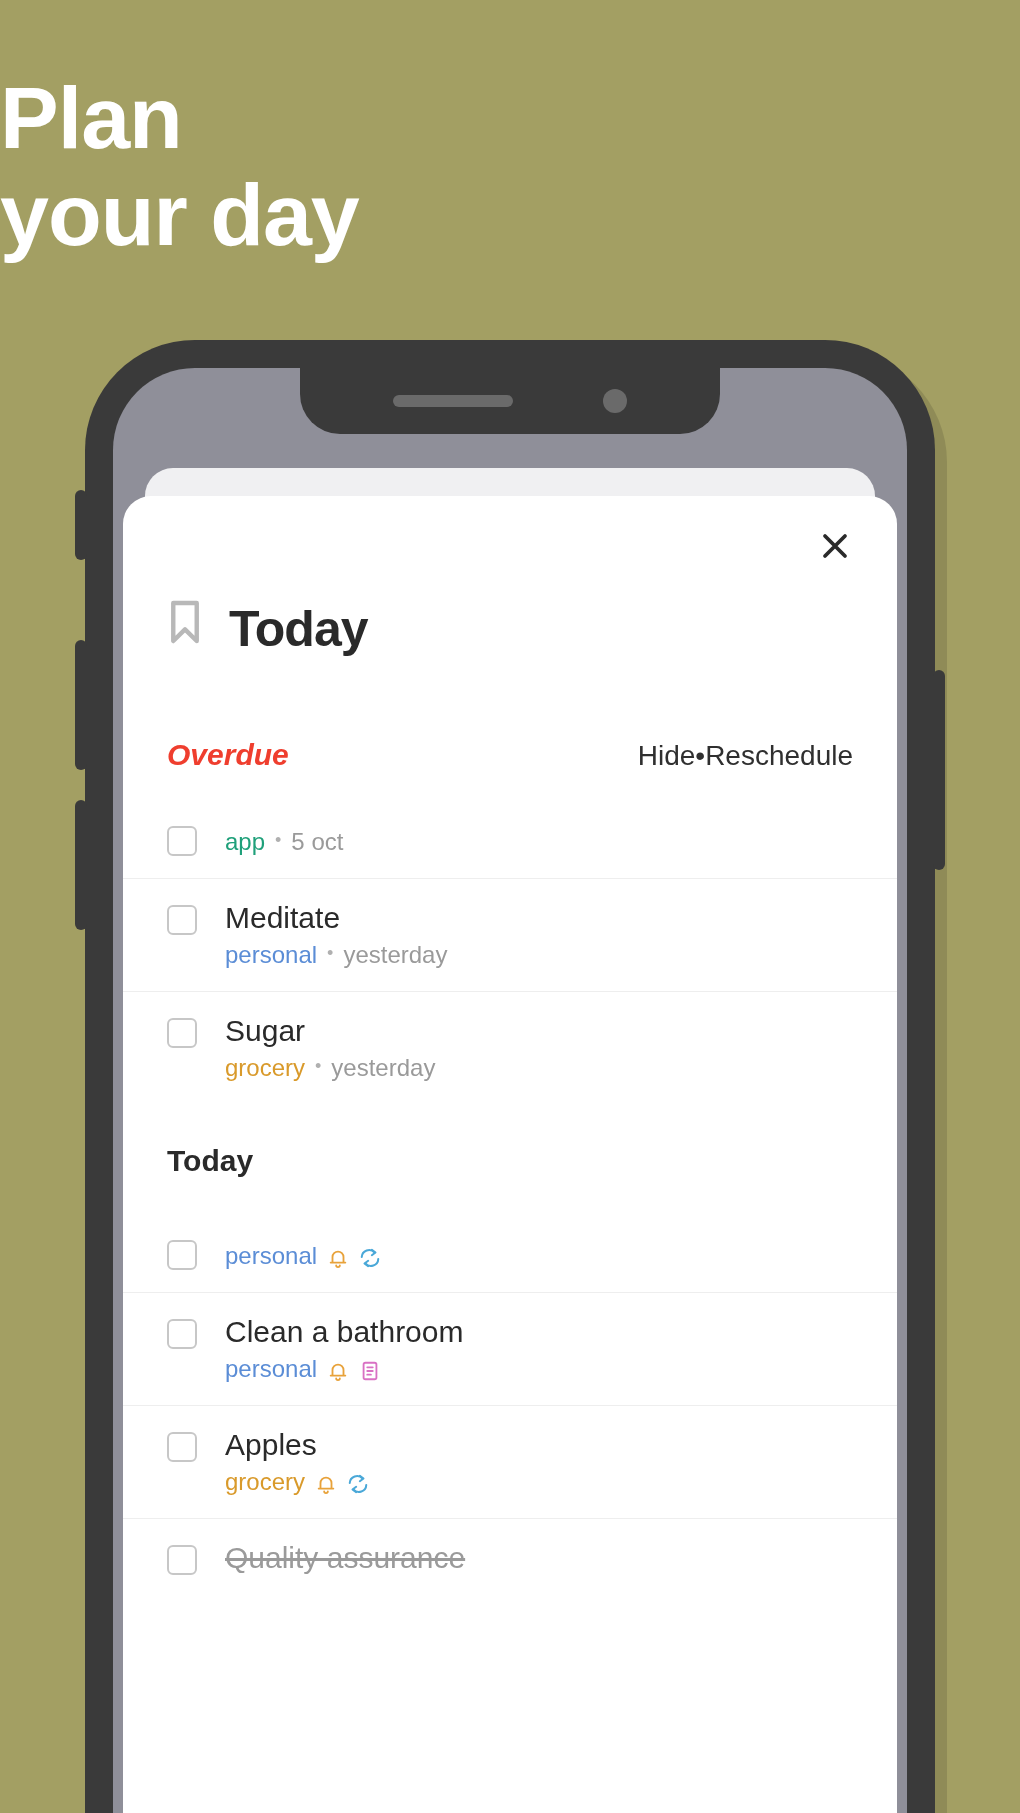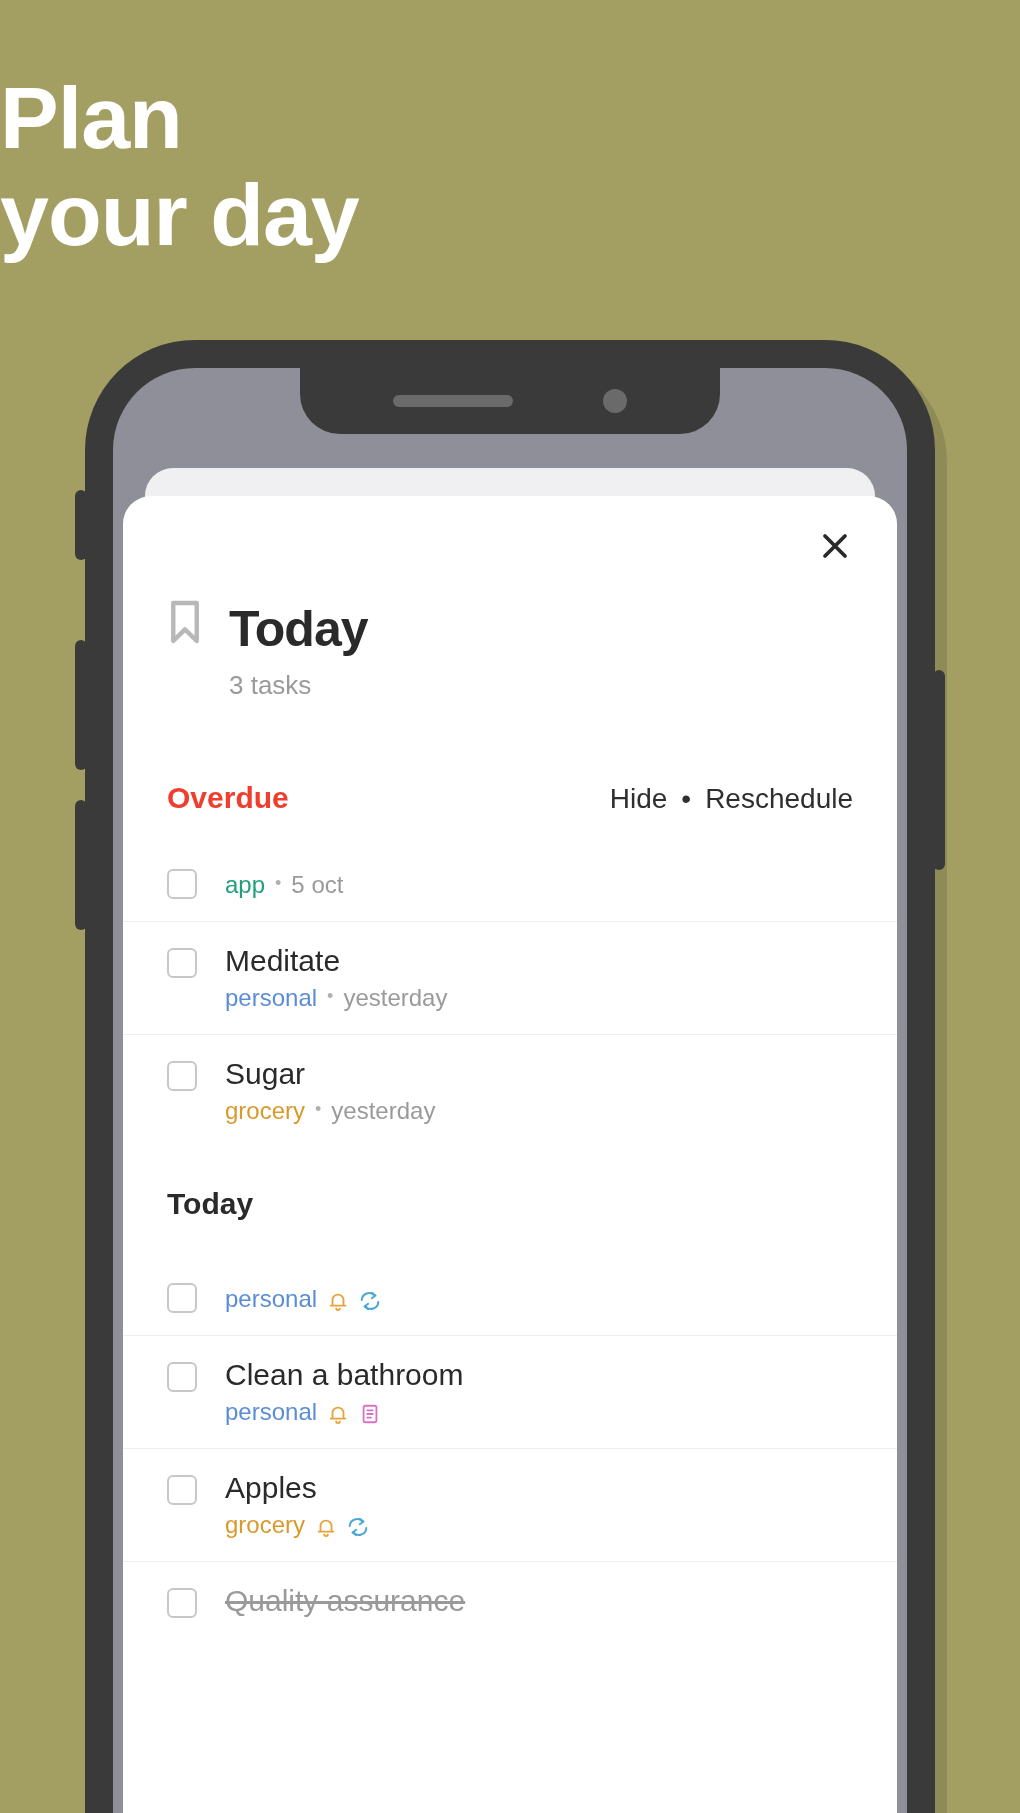--- a/index.html
+++ b/index.html
@@ -140,27 +140,26 @@
     margin-top: 80px;
     padding: 0 44px;
     display: flex;
     align-items: baseline;
     justify-content: space-between;
   }
   .section-label {
     font-size: 30px;
     font-weight: 600;
   }
-  .section-overdue { color: #ef3e2e; }
+  .section-overdue { color: #ef3e2e; font-style: italic; }
   .section-actions {
     font-size: 28px;
     color: #2f2f2f;
     display: flex;
     align-items: center;
-    gap: 14px;
   }
   .dot-sep { color: #2f2f2f; }
 
   .task-list { margin-top: 28px; }
   .task {
     display: flex;
     align-items: flex-start;
     gap: 28px;
     padding: 22px 44px 22px 44px;
     border-bottom: 1px solid #eeeeee;
@@ -247,21 +246,20 @@
       </div>
 
       <div class="sheet-header">
         <span class="bookmark-icon">
           <svg viewBox="0 0 24 30">
               <path d="M4 2 H20 V28 L12 20 L4 28 Z" stroke-linejoin="round"></path>
             </svg>
         </span>
         <div class="sheet-title">Today</div>
       </div>
-      <div class="sheet-subtitle">3 tasks</div>
 
       <div class="section-row">
         <div class="section-label section-overdue">Overdue</div>
         <div class="section-actions">
           <span>Hide</span>
           <span class="dot-sep">•</span>
           <span>Reschedule</span>
         </div>
       </div>
 

